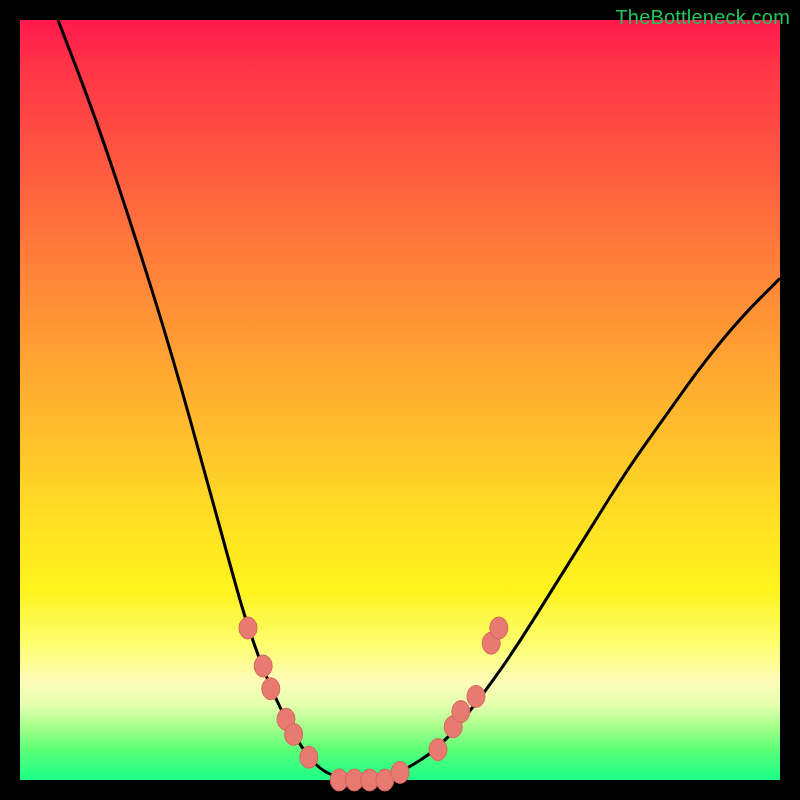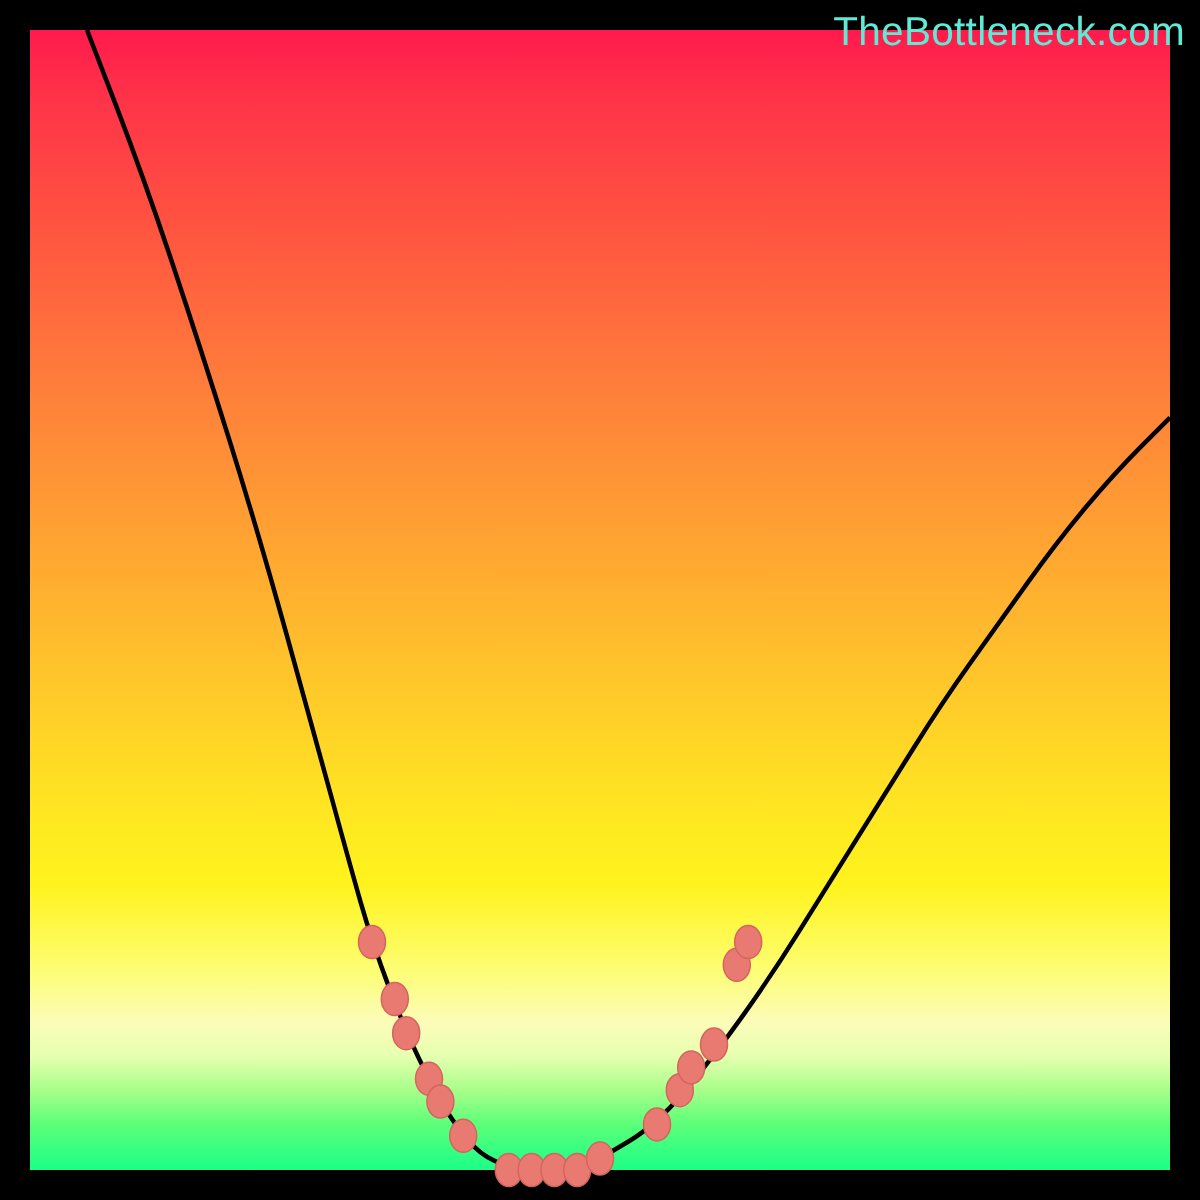--- a/index.html
+++ b/index.html
@@ -47,22 +47,22 @@
     left: 0;
     top: 0;
     width: 760px;
     height: 760px;
     overflow: visible;
   }
   .watermark {
     position: absolute;
     top: 6px;
     right: 10px;
-    color: #5eead4;
-    font-size: 27px;
+    color: #22c55e;
+    font-size: 20px;
     letter-spacing: 0.2px;
     font-weight: 500;
     user-select: none;
   }
 </style>
 </head>
 <body>
 
 <div class="frame">
   <div class="plot-area">

